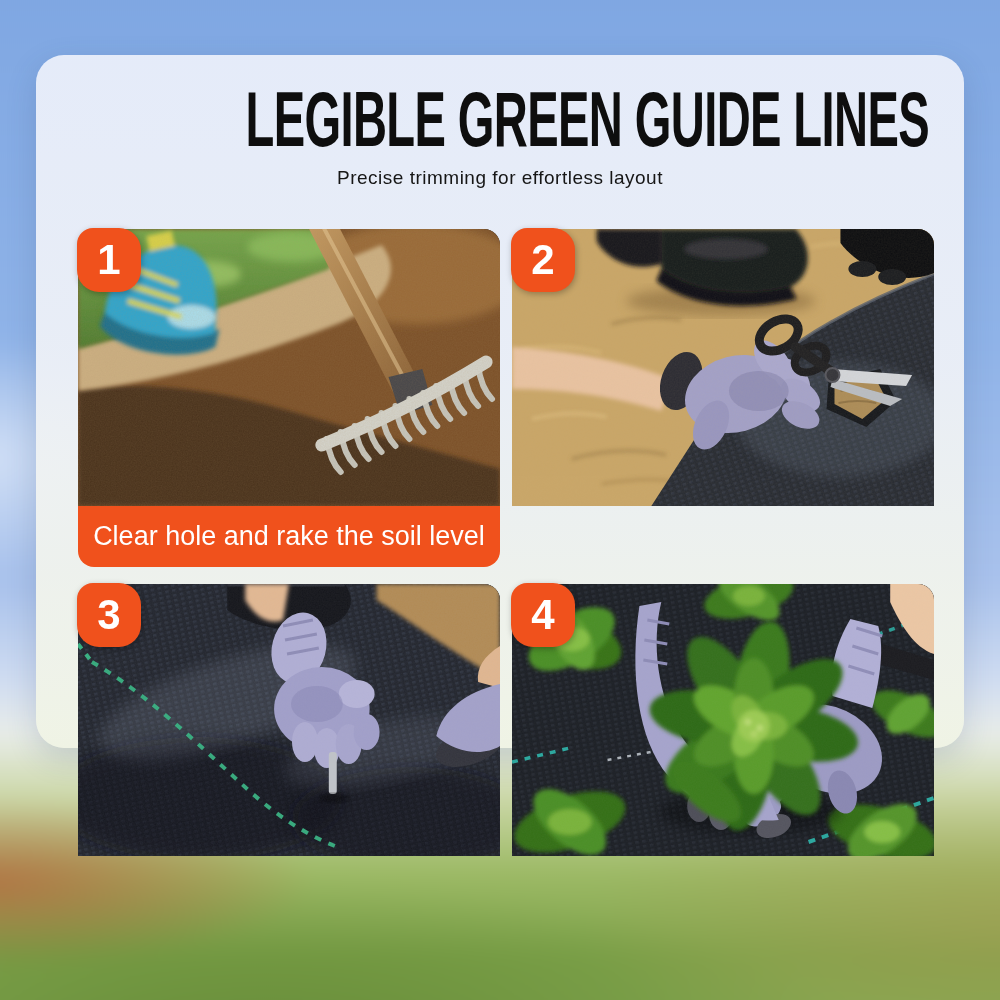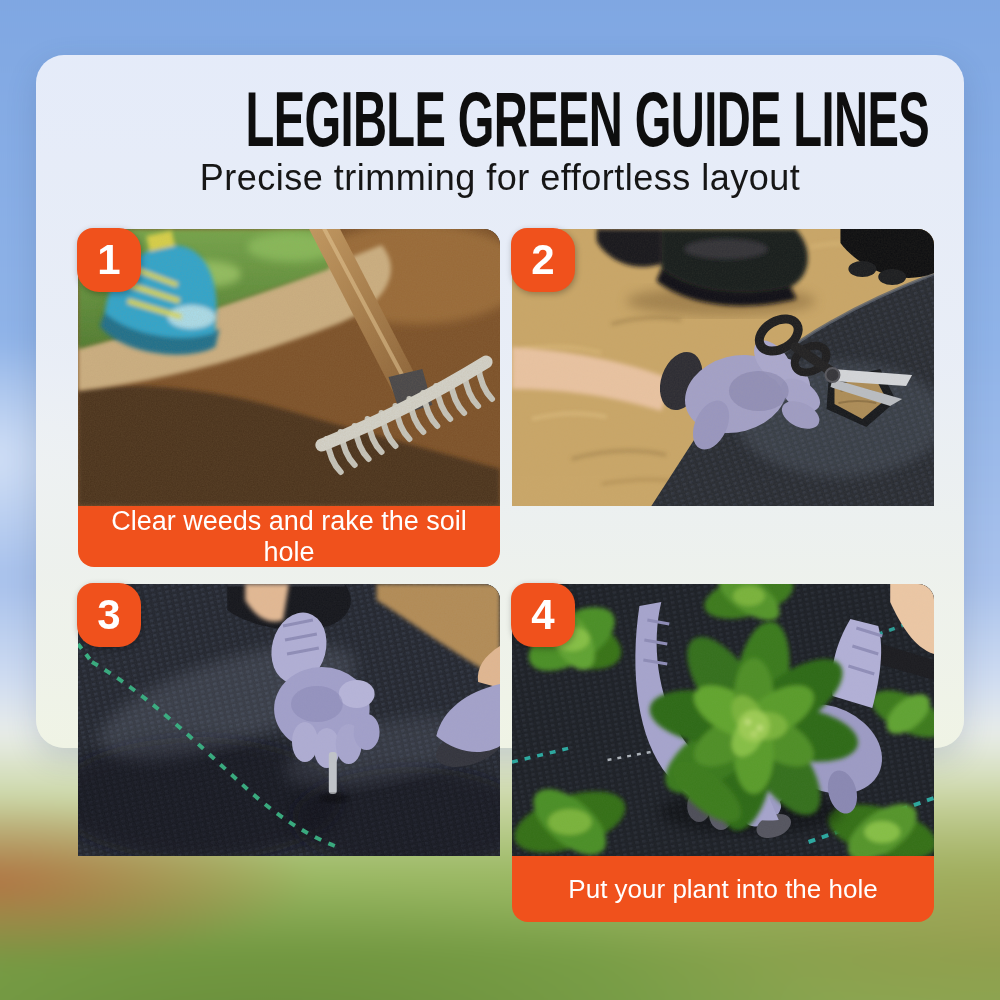--- a/index.html
+++ b/index.html
@@ -27,21 +27,21 @@
   }
   .title-wrap{position:absolute;left:0;right:0;top:26px;text-align:center;}
   .title-text{
     display:inline-block;white-space:nowrap;
     font-size:76px;line-height:76px;font-weight:700;letter-spacing:-1px;
     transform:scale(0.62,1.02);transform-origin:50% 50%;
     color:var(--title-color,#0E0E0E);
   }
   .subtitle{
     position:absolute;left:0;right:0;top:106px;text-align:center;
-    font-size:36px;line-height:34px;font-weight:400;color:#161616;letter-spacing:.5px;
+    font-size:19px;line-height:34px;font-weight:400;color:#161616;letter-spacing:.5px;
   }
   .step{position:absolute;width:422px;}
   .photo{
     position:relative;width:100%;overflow:hidden;
     border-radius:16px 16px 0 0;background:#23252b;
   }
   .photo svg{display:block;width:100%;height:100%;}
   .caption{
     background:var(--accent,#F0511C);
     color:var(--caption-color,#fff);
@@ -127,21 +127,21 @@
           <path d="M360,157 q3,22 14,33"></path>
             <path d="M374,151 q3,22 14,33"></path>
           <path d="M388,144 q3,22 14,33"></path>
             <path d="M402,137 q3,22 14,33"></path>
         </g>
         <path d="M245,216 C300,194 356,166 410,133" stroke="#d4d4cc" stroke-width="13" fill="none" stroke-linecap="round"></path>
         <rect width="424" height="277" filter="url(#gn1)" opacity=".35"></rect>
       </svg>
     </div>
     <div class="caption">
-      <span>Clear weeds and rake the soil hole</span>
+      <span>Clear hole and rake the soil level</span>
     </div>
     <div class="badge">
       <span>1</span>
     </div>
   </div>
 
   <div class="step row1" style="left:476px;top:174px;">
     <div class="photo" style="height:277px;" aria-label="gloved hand cutting an X hole into black weed barrier fabric with scissors over straw, rubber boots nearby">
       <svg viewBox="0 0 424 277" preserveAspectRatio="none">
         <defs>
@@ -359,21 +359,18 @@
             <circle r="16" fill="#9ccb52"></circle>
             <circle cx="-6" cy="-4" r="3" fill="#c3e07c"></circle>
               <circle cx="6" cy="2" r="3" fill="#c3e07c"></circle>
             <circle cx="0" cy="8" r="3" fill="#b8d86e"></circle>
           </g>
           <ellipse cx="196" cy="208" rx="42" ry="18" transform="rotate(40 196 208)" fill="#3c7c1d"></ellipse>
         </g>
         <rect width="424" height="272" filter="url(#gn4)" opacity=".25"></rect>
       </svg>
     </div>
-    <div class="caption">
-      <span>Put your plant into the hole</span>
-    </div>
     <div class="badge">
       <span>4</span>
     </div>
   </div>
 
 </div>
 
 </body></html>

